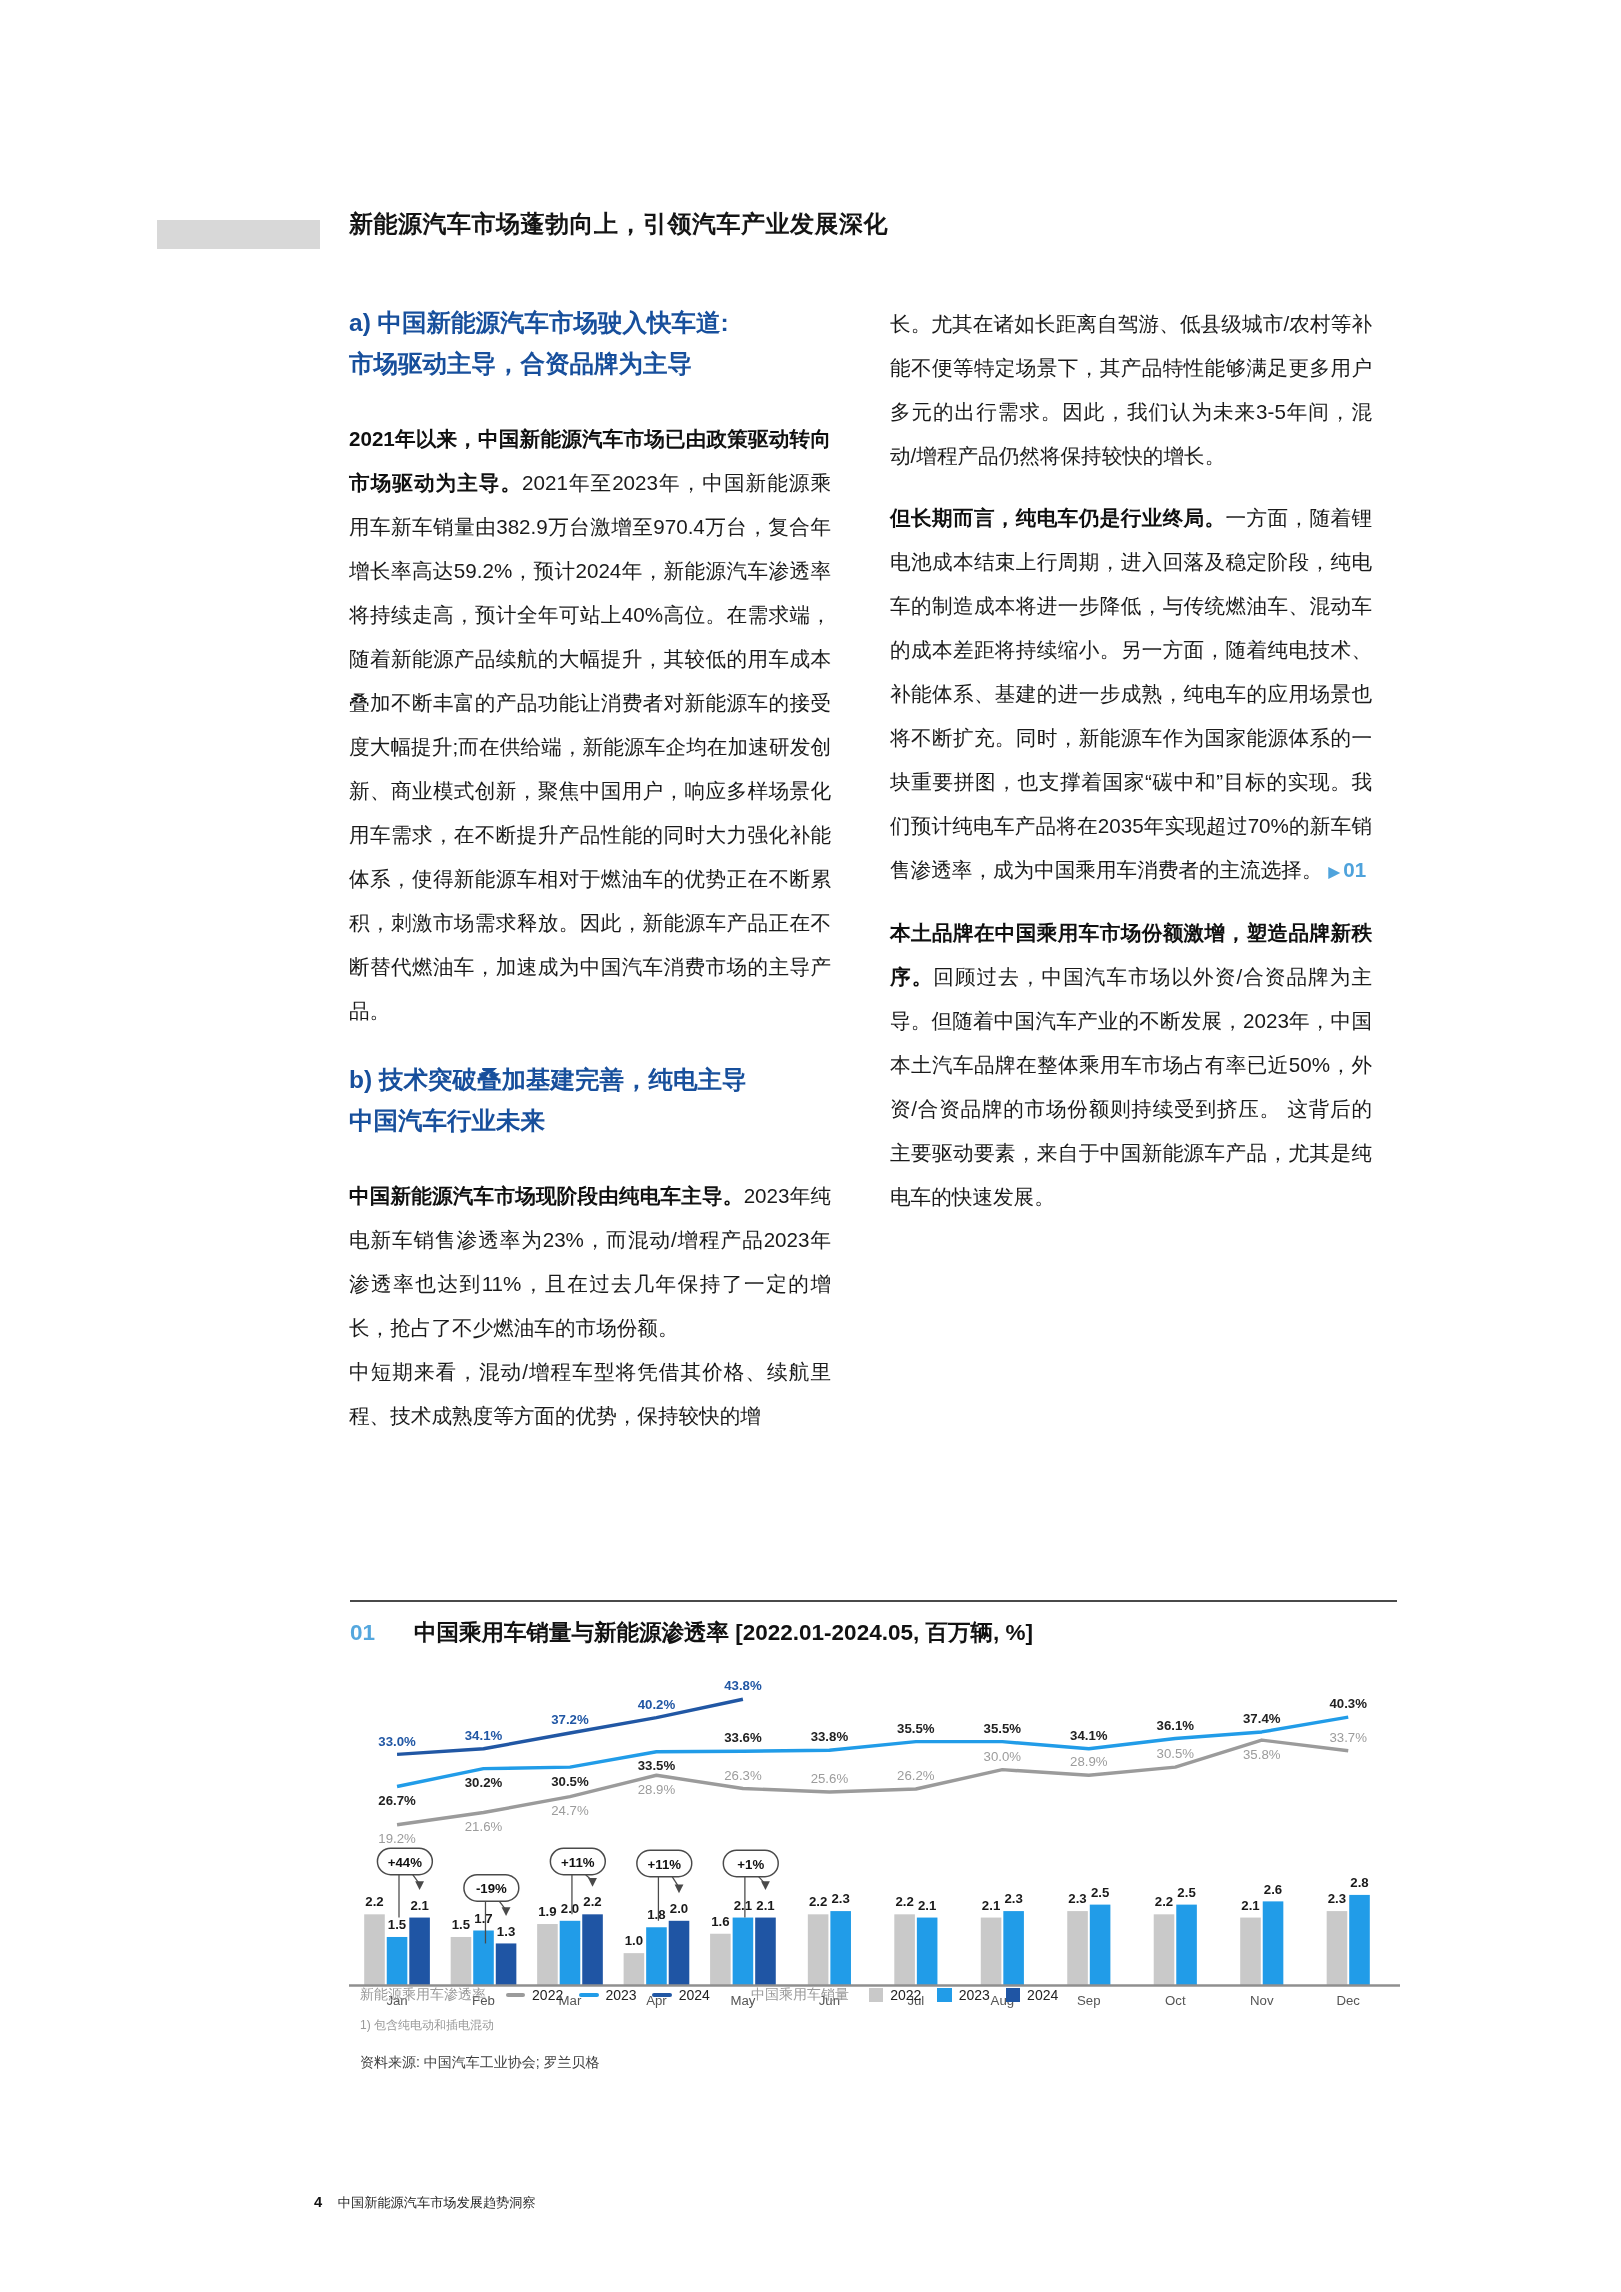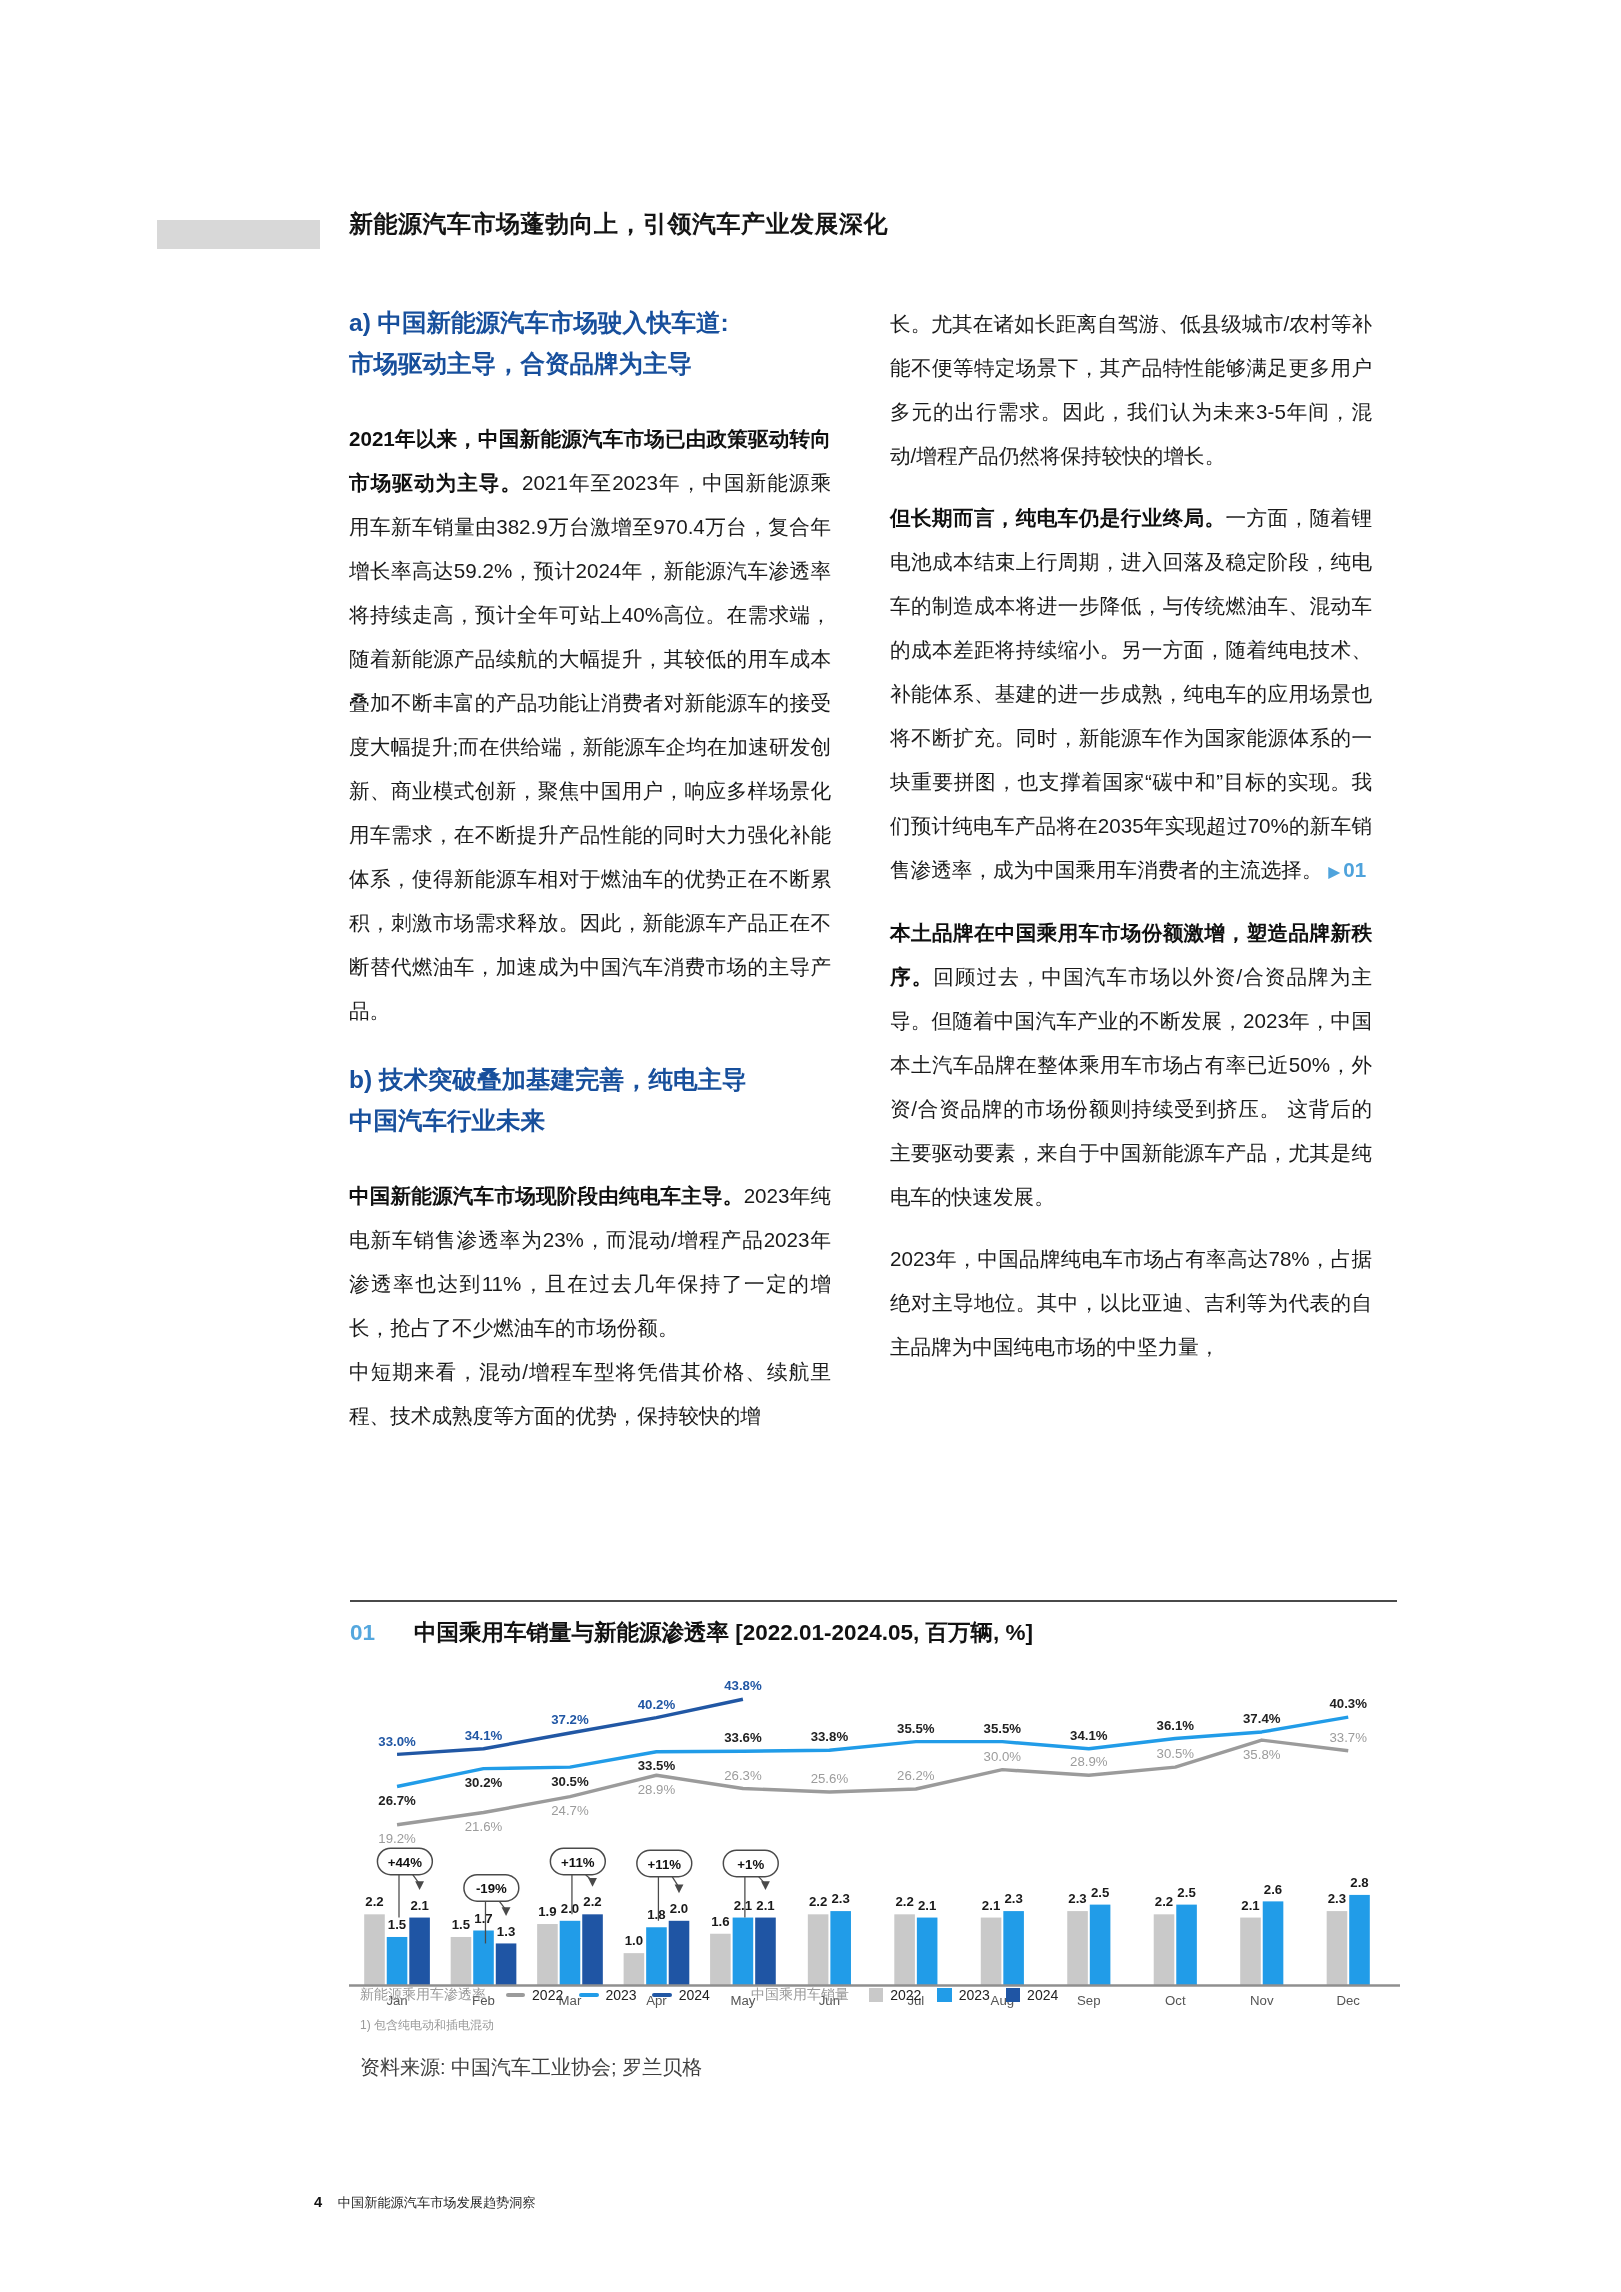--- a/index.html
+++ b/index.html
@@ -30,21 +30,21 @@
   .ll-2023{font:700 13.5px "Liberation Sans","DejaVu Sans",sans-serif;fill:#222;}
   .ll-2024{font:700 13.5px "Liberation Sans","DejaVu Sans",sans-serif;fill:#2157A4;}
   .callout-text{font:700 13.5px "Liberation Sans","DejaVu Sans",sans-serif;fill:#111;}
   .legend{position:absolute;left:360px;top:1986px;display:flex;align-items:center;white-space:nowrap;}
   .leg-cap{font-size:14px;color:#9a9a9a;margin-right:19.6px;}
   .leg-cap.bars-cap{margin-left:25.5px;}
   .leg-item{display:flex;align-items:center;margin-right:15.7px;font-size:14px;font-weight:400;color:#222;}
   .dash{display:inline-block;width:19.6px;height:3.9px;border-radius:2px;margin-right:6.9px;}
   .sq{display:inline-block;width:14.7px;height:14.7px;margin-right:6.9px;}
   .fig-note{position:absolute;left:360px;top:2017px;font-size:12px;color:#9a9a9a;}
-  .fig-source{position:absolute;left:360px;top:2054px;font-size:20px;color:#3f3f3f;}
+  .fig-source{position:absolute;left:360px;top:2054px;font-size:14px;color:#3f3f3f;}
   .footer{position:absolute;left:314px;top:2194px;display:flex;align-items:baseline;gap:15.7px;}
   .footer .pg{font-size:14.7px;font-weight:700;color:#111;}
   .footer .ft{font-size:13.2px;color:#2b2b2b;}
 </style>
 </head>
 <body>
 
 <div class="page">
 
   <div class="accent-rect"></div>
@@ -61,21 +61,20 @@
       <span>中国汽车行业未来</span>
     </h2>
     <p class="tight"><strong>中国新能源汽车市场现阶段由纯电车主导。</strong><span>2023年纯电新车销售渗透率为23%，而混动/增程产品2023年渗透率也达到11%，且在过去几年保持了一定的增长，抢占了不少燃油车的市场份额。</span></p>
     <p>中短期来看，混动/增程车型将凭借其价格、续航里程、技术成熟度等方面的优势，保持较快的增</p>
   </div>
 
   <div class="col col-right">
     <p>长。尤其在诸如长距离自驾游、低县级城市/农村等补能不便等特定场景下，其产品特性能够满足更多用户多元的出行需求。因此，我们认为未来3-5年间，混动/增程产品仍然将保持较快的增长。</p>
     <p><strong>但长期而言，纯电车仍是行业终局。</strong><span>一方面，随着锂电池成本结束上行周期，进入回落及稳定阶段，纯电车的制造成本将进一步降低，与传统燃油车、混动车的成本差距将持续缩小。另一方面，随着纯电技术、补能体系、基建的进一步成熟，纯电车的应用场景也将不断扩充。同时，新能源车作为国家能源体系的一块重要拼图，也支撑着国家“碳中和”目标的实现。我们预计纯电车产品将在2035年实现超过70%的新车销售渗透率，成为中国乘用车消费者的主流选择。</span><span class="fig-ref"><span class="tri">▶</span><span>01</span></span></p>
     <p><strong>本土品牌在中国乘用车市场份额激增，塑造品牌新秩序。</strong><span>回顾过去，中国汽车市场以外资/合资品牌为主导。但随着中国汽车产业的不断发展，2023年，中国本土汽车品牌在整体乘用车市场占有率已近50%，外资/合资品牌的市场份额则持续受到挤压。 这背后的主要驱动要素，来自于中国新能源车产品，尤其是纯电车的快速发展。</span></p>
-    <p>2023年，中国品牌纯电车市场占有率高达78%，占据绝对主导地位。其中，以比亚迪、吉利等为代表的自主品牌为中国纯电市场的中坚力量，</p>
   </div>
 
   <div class="fig-rule"></div>
   <div class="fig-head">
     <span class="fig-num">01</span>
     <h3 class="fig-title">中国乘用车销量与新能源渗透率 [2022.01-2024.05, 百万辆, %]</h3>
   </div>
 
   <svg id="chart" width="1051" height="359" viewBox="0 0 1072 366">
       <rect x="15.5" y="263.4" width="21" height="72.60000000000001" fill="#C9C9C9"></rect>

